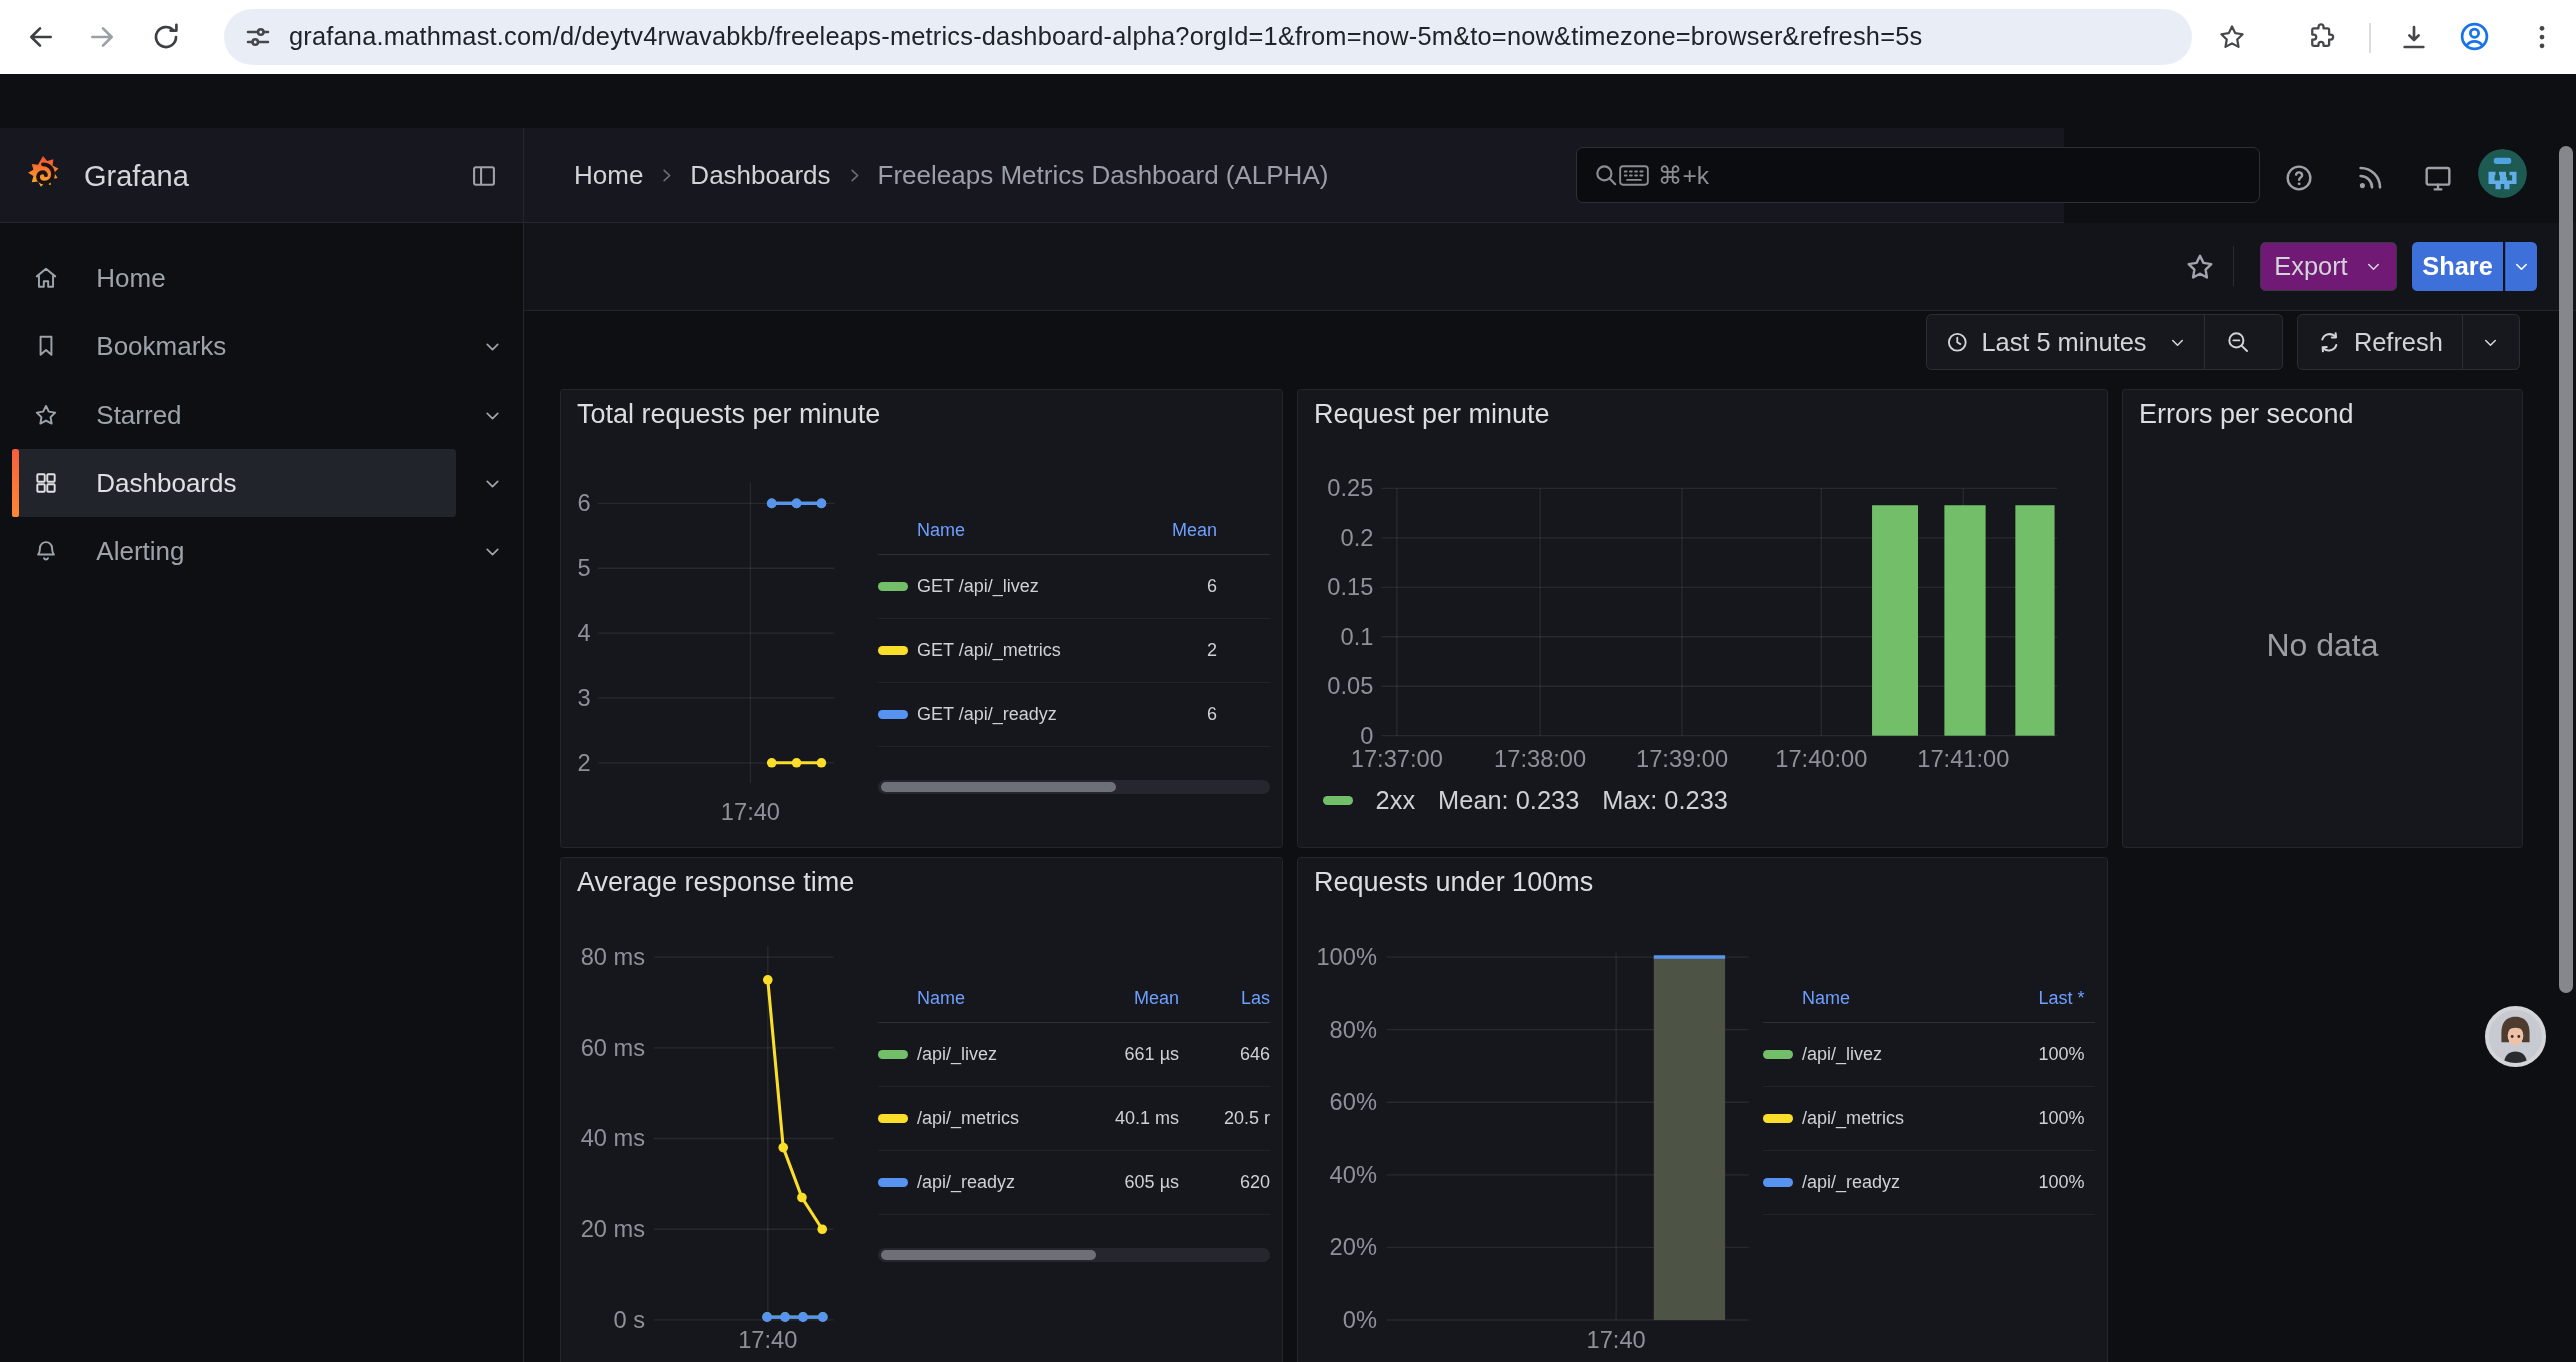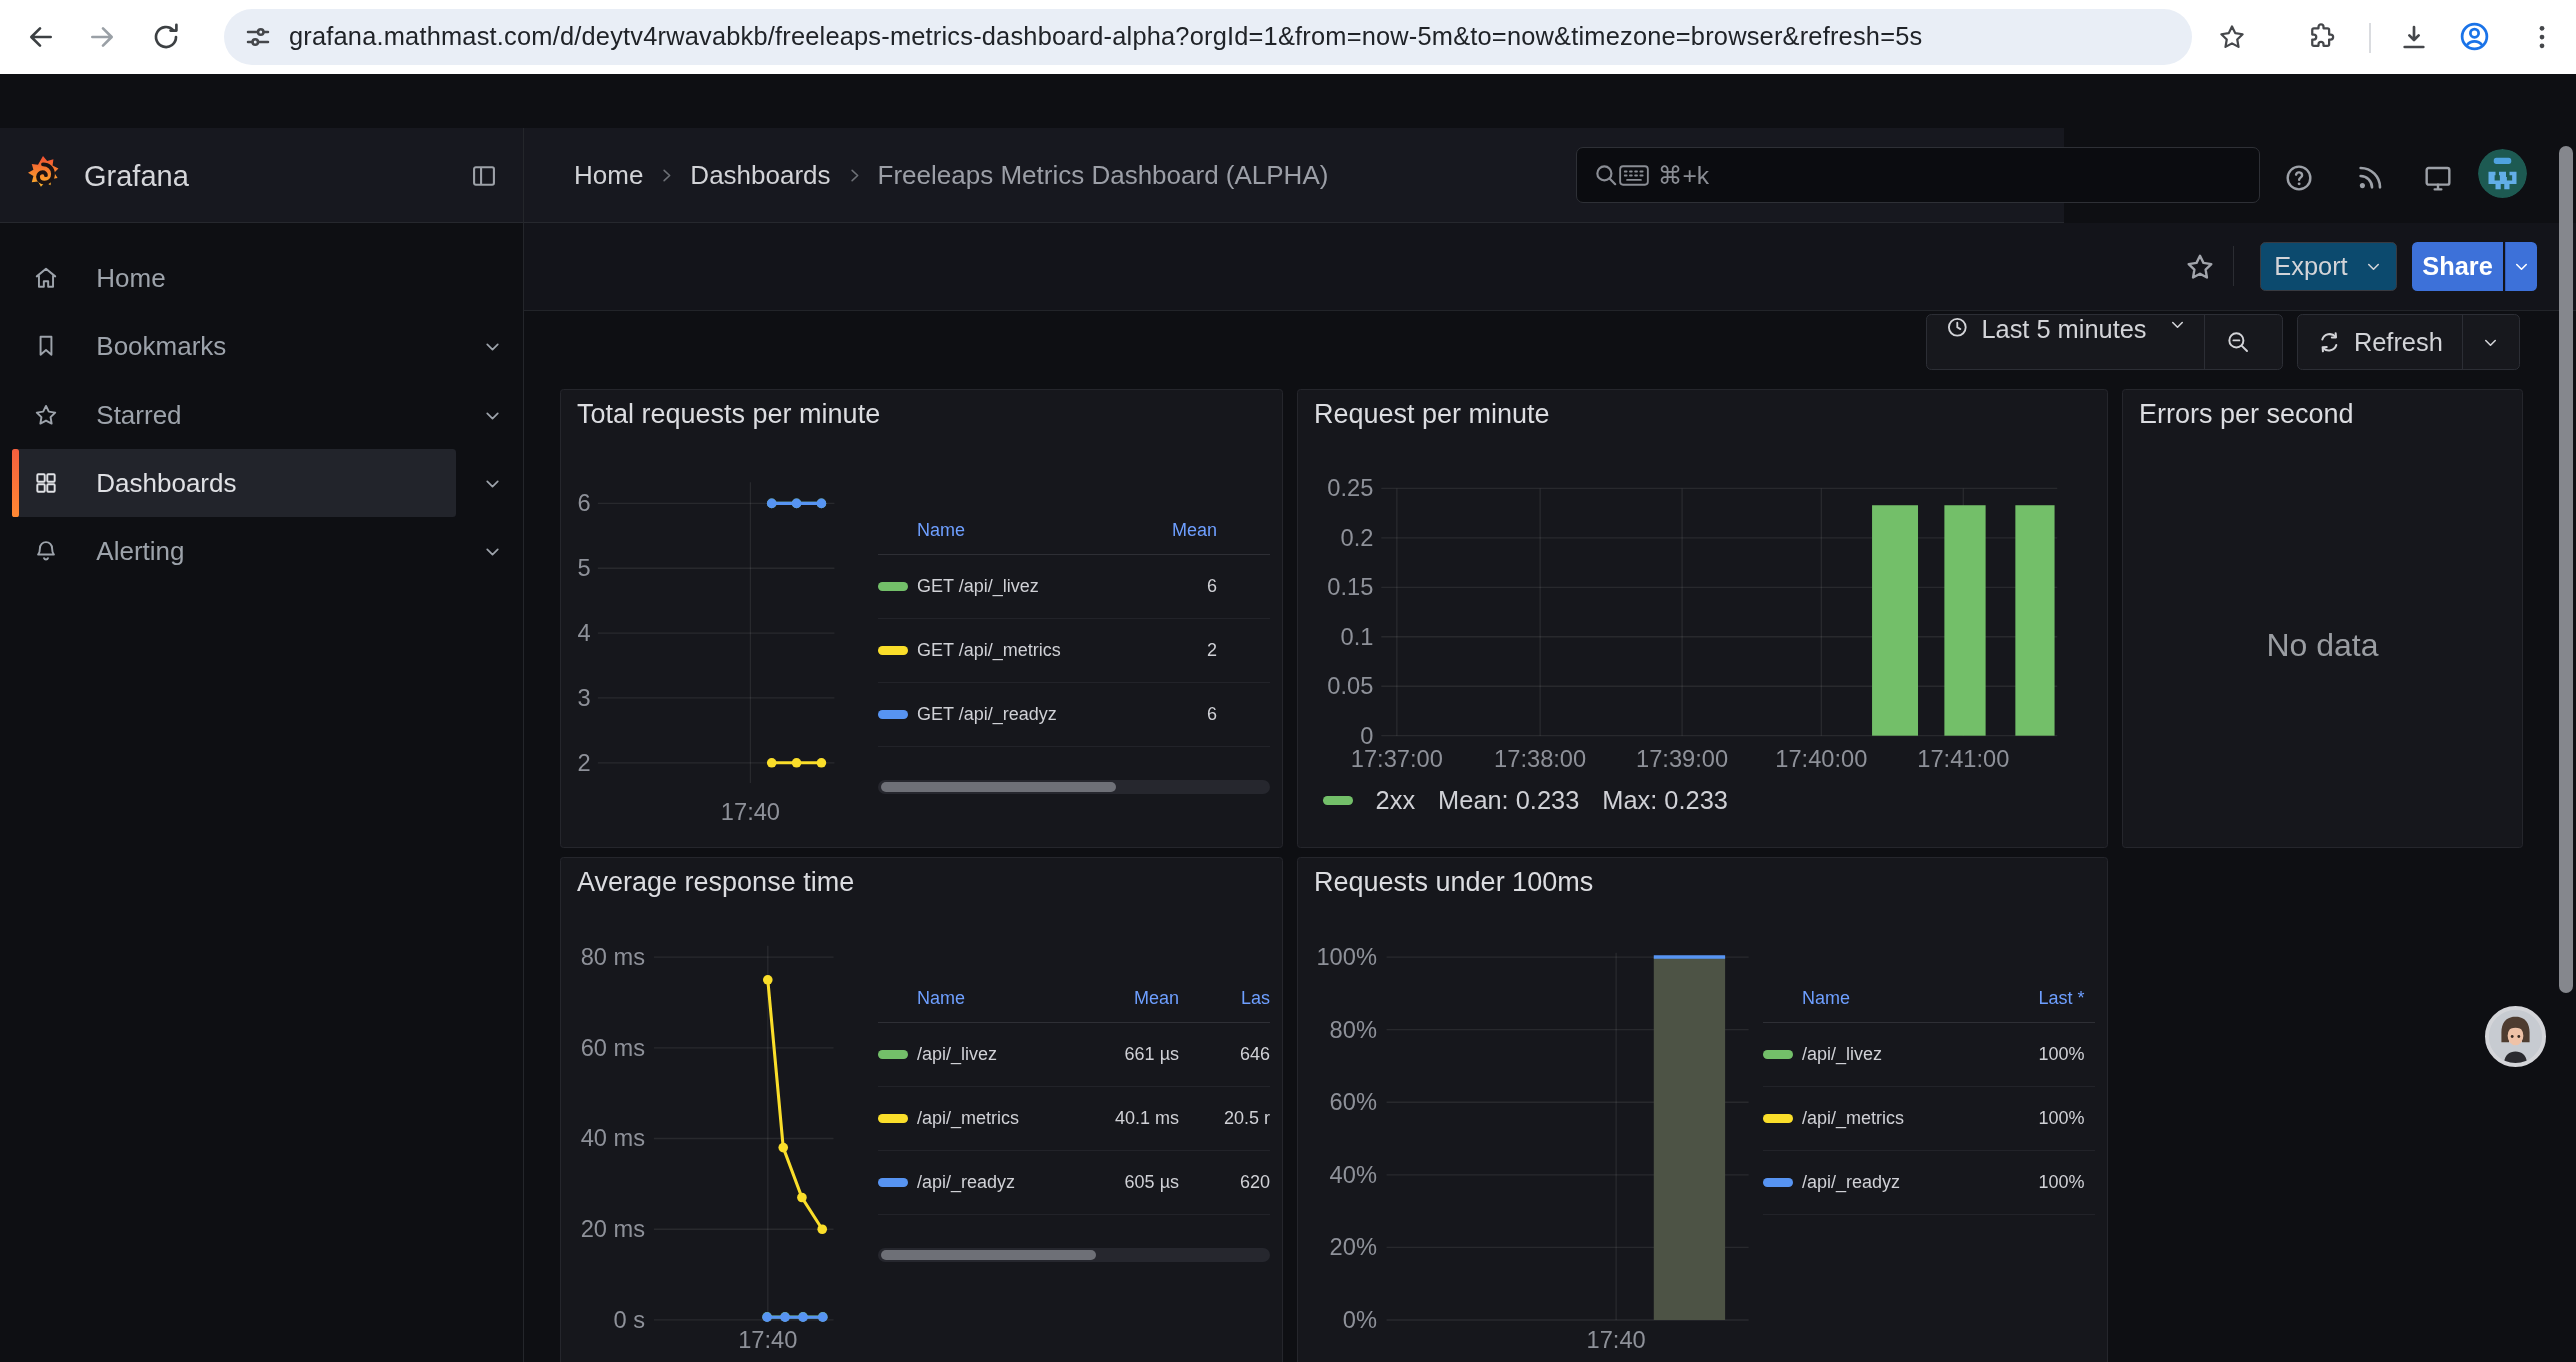--- a/index.html
+++ b/index.html
@@ -26,28 +26,28 @@
   .searchbox{position:absolute;left:1576px;top:19px;width:684px;height:56px;background:#0b0c10;border:0.9px solid #2e3036;border-radius:7px;display:flex;align-items:center;box-sizing:border-box;color:#8a8d94;}
   .searchbox .ph{font-size:25.4px;margin-left:12.3px;flex:1;}
   .kbd-hint{display:flex;align-items:center;gap:8.8px;margin-right:16px;font-size:24.6px;color:#8a8d94;}
   .hdr-ic{position:absolute;top:32px;width:35px;height:35px;display:flex;align-items:center;justify-content:center;}
   .g-avatar{position:absolute;left:2478px;top:21px;width:49px;height:49px;border-radius:50%;overflow:hidden;}
   
   .controls{position:absolute;left:523px;top:95px;width:2053px;height:88px;background:#13141a;border-bottom:0.9px solid #222429;box-sizing:border-box;}
   .ctrl-star{position:absolute;left:1657px;top:24.6px;width:39px;height:39px;display:flex;align-items:center;justify-content:center;}
   .ctrl-div{position:absolute;left:1710px;top:23px;width:0.9px;height:40px;background:#2b2d33;}
   .btn{position:absolute;height:49px;top:19px;display:flex;align-items:center;justify-content:center;gap:10.5px;border-radius:5.3px;font-size:25.4px;box-sizing:border-box;}
-  .btn.ghost{background:#0c4a6e;border:0.9px solid #383a41;color:#d3d4d8;gap:16px;}
+  .btn.ghost{background:#701a75;border:0.9px solid #383a41;color:#d3d4d8;gap:16px;}
   .export{left:1737px;width:137px;}
   .share-main{left:1889px;width:91px;background:#3d71d9;color:#fff;border-radius:5.3px 0 0 5.3px;font-weight:bold;}
   .share-chev{left:1982px;width:32px;background:#3d71d9;color:#fff;border-radius:0 5.3px 5.3px 0;border-left:0.9px solid #2f5cc0;}
   
   .tbtn{position:absolute;height:56px;top:186px;display:flex;align-items:center;background:#17181d;border:0.9px solid #2c2e35;border-radius:5.3px;color:#d3d4d8;font-size:25.4px;box-sizing:border-box;}
   .tp{left:1926px;width:357px;}
-  .tp .seg1{display:flex;gap:12.3px;padding:0 17.5px;height:100%;}
+  .tp .seg1{display:flex;align-items:center;gap:12.3px;padding:0 17.5px;height:100%;}
   .tp .seg2{width:65px;height:100%;display:flex;align-items:center;justify-content:center;border-left:0.9px solid #2c2e35;}
   .rf{left:2297px;width:223px;}
   .rf .seg1{display:flex;align-items:center;gap:12.3px;padding:0 19px;height:100%;}
   .rf .seg2{width:58px;height:100%;display:flex;align-items:center;justify-content:center;border-left:0.9px solid #2c2e35;}
   
   .side-item{position:absolute;left:12.3px;width:444px;height:68px;display:flex;align-items:center;border-radius:3.5px;color:#9da3ab;z-index:2;}
   .side-item .lbl{font-size:26px;margin-left:37px;}
   .side-item .ic{margin-left:21px;display:flex;}
   .side-item.active{background:#22242b;color:#e0e1e5;}
   .side-item.active::before{content:'';position:absolute;left:0;top:0;bottom:0;width:7px;border-radius:2.6px;background:linear-gradient(180deg,#f55f3e,#ff8833);}

